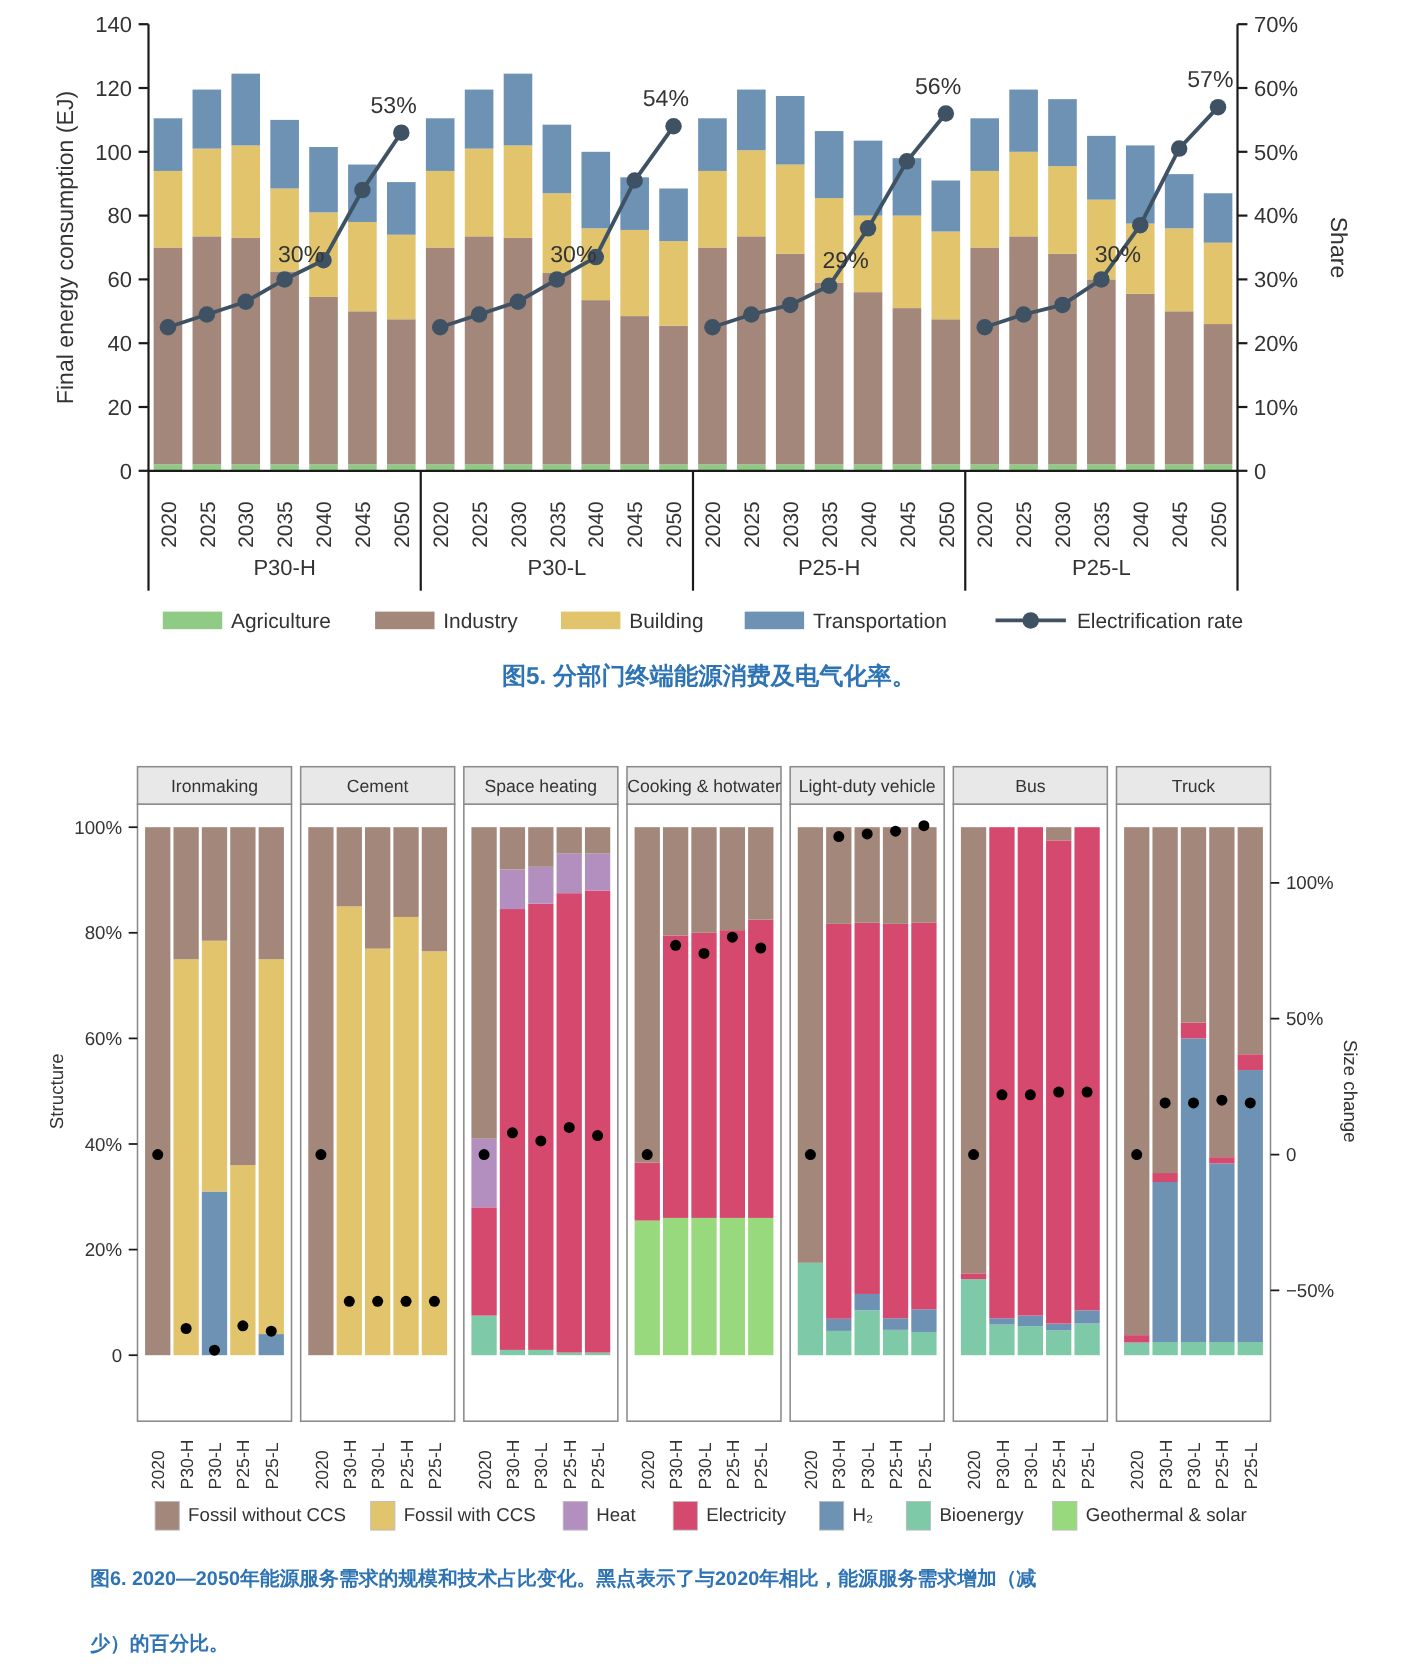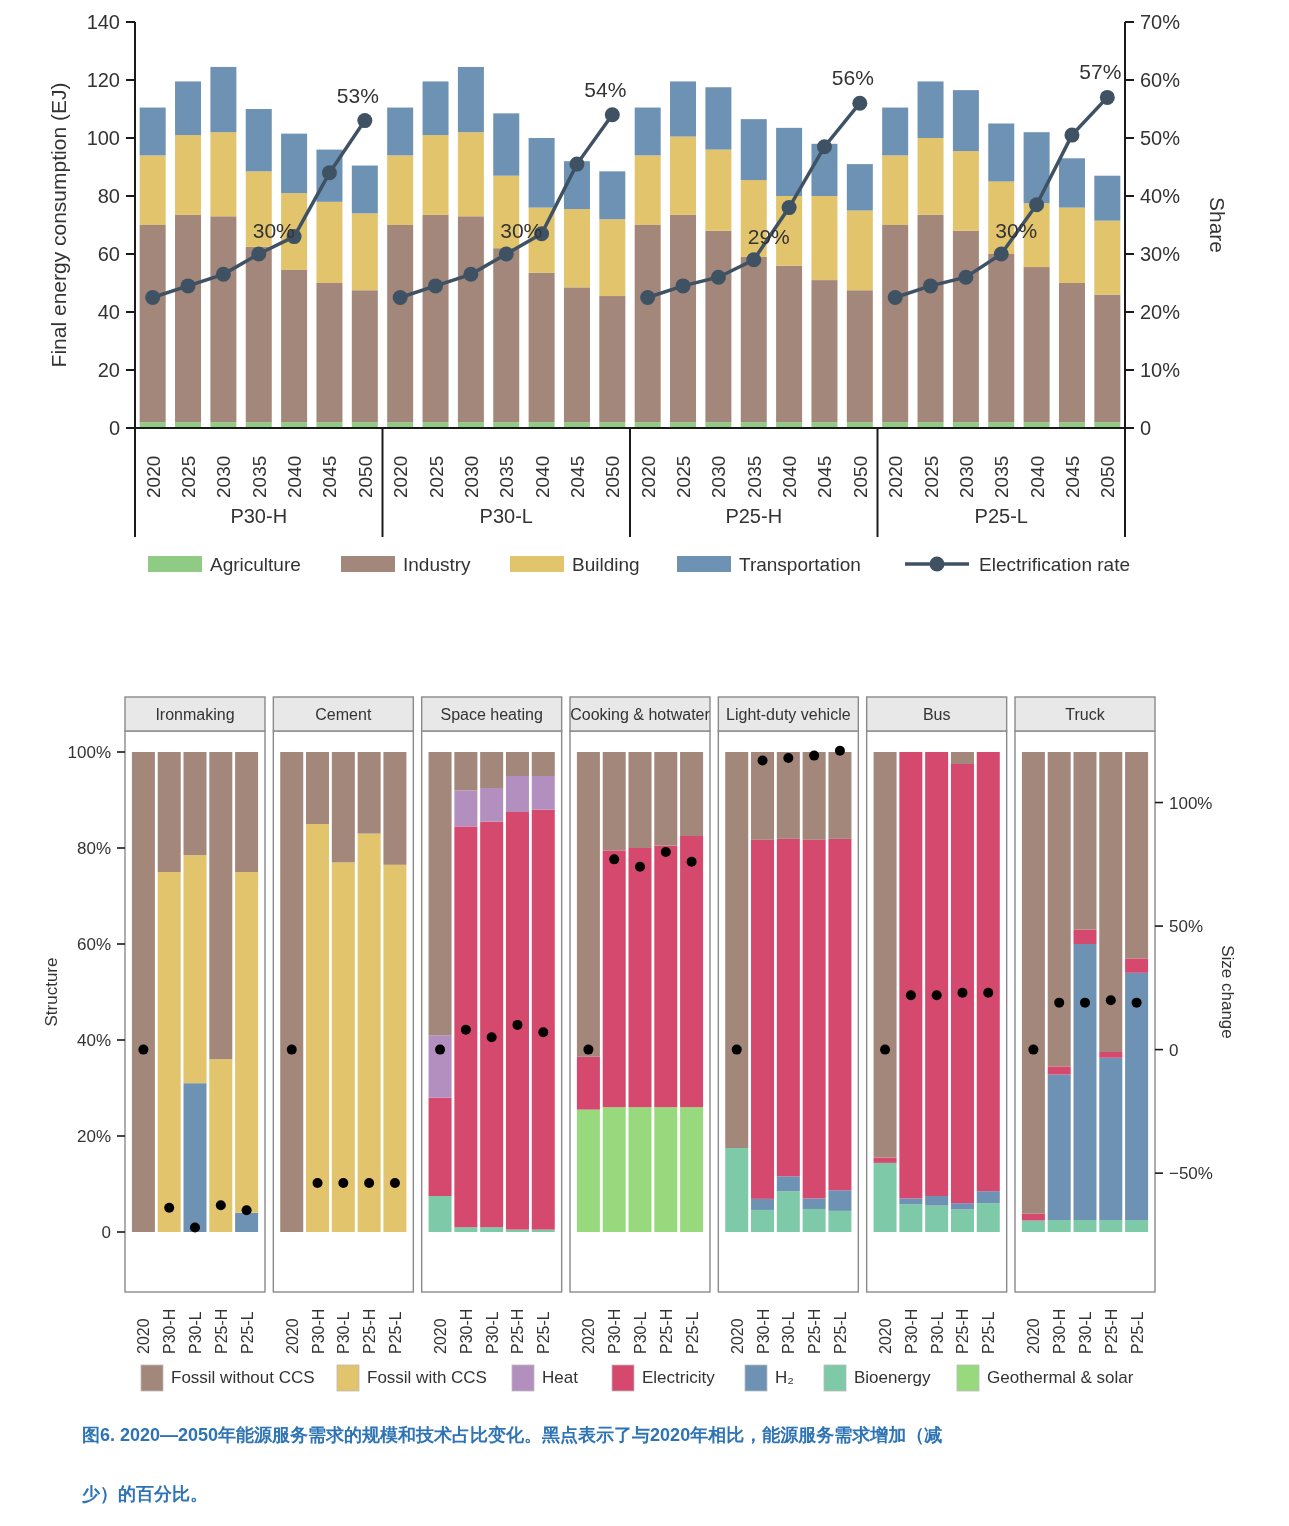--- a/index.html
+++ b/index.html
@@ -250,20 +250,21 @@
       <rect x="341" y="556" width="54" height="16" fill="#A3877A"></rect>
       <text x="403" y="571" font-size="19">Industry</text>
       <rect x="510" y="556" width="54" height="16" fill="#E2C46D"></rect>
       <text x="572" y="571" font-size="19">Building</text>
       <rect x="677" y="556" width="54" height="16" fill="#6E92B3"></rect>
       <text x="739" y="571" font-size="19">Transportation</text>
       <line x1="905" y1="564" x2="969" y2="564" stroke="#3F5264" stroke-width="3.5"></line>
       <circle cx="937" cy="564" r="7.5" fill="#3F5264"></circle>
       <text x="979" y="571" font-size="19">Electrification rate</text>
     </svg>
+  <div class="caption caption5">图5. 分部门终端能源消费及电气化率。</div>
   <svg id="fig6-svg" width="1289" height="746" viewBox="0 0 1289 746">
       <rect x="125" y="71" width="140" height="561" fill="#ffffff" stroke="#8a8a8a" stroke-width="1.4"></rect>
       <rect x="125" y="37" width="140" height="34" fill="#E8E8E8" stroke="#8a8a8a" stroke-width="1.4"></rect>
       <text x="195" y="60" font-size="16" text-anchor="middle">Ironmaking</text>
       <rect x="131.9" y="92" width="23" height="480" fill="#A3877A"></rect>
       <rect x="157.70000000000002" y="212" width="23" height="360" fill="#E2C46D"></rect>
       <rect x="157.70000000000002" y="92" width="23" height="120" fill="#A3877A"></rect>
       <rect x="183.5" y="423.2" width="23" height="148.8" fill="#6E92B3"></rect>
       <rect x="183.5" y="195.2" width="23" height="228" fill="#E2C46D"></rect>
       <rect x="183.5" y="92" width="23" height="103.19999999999999" fill="#A3877A"></rect>

